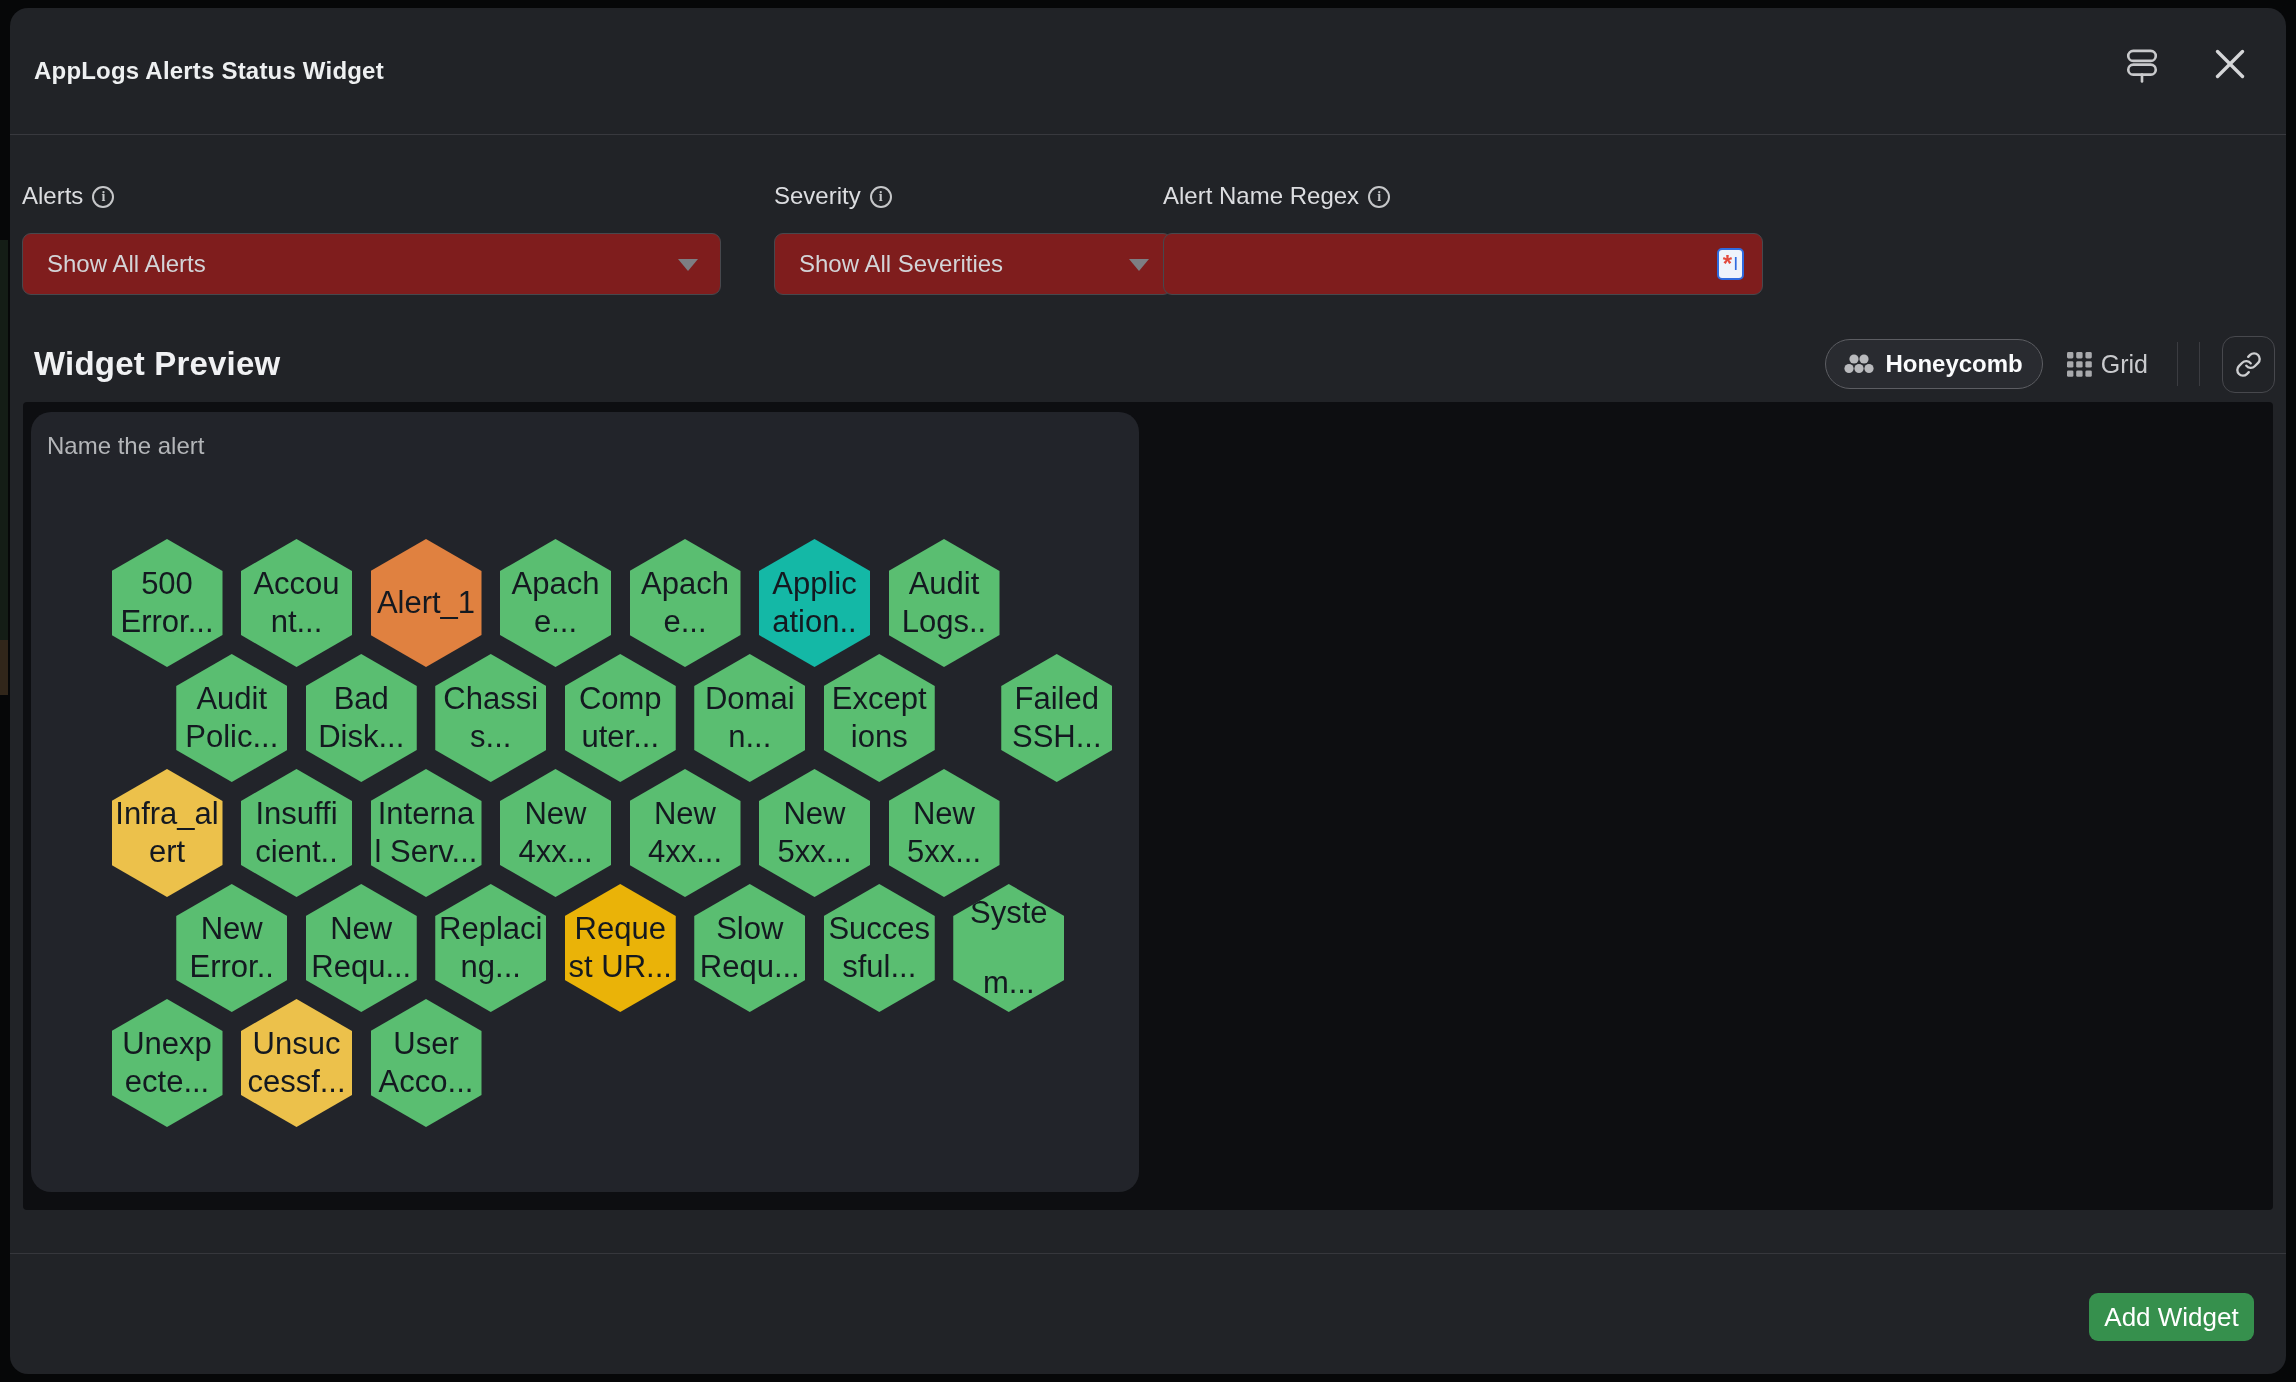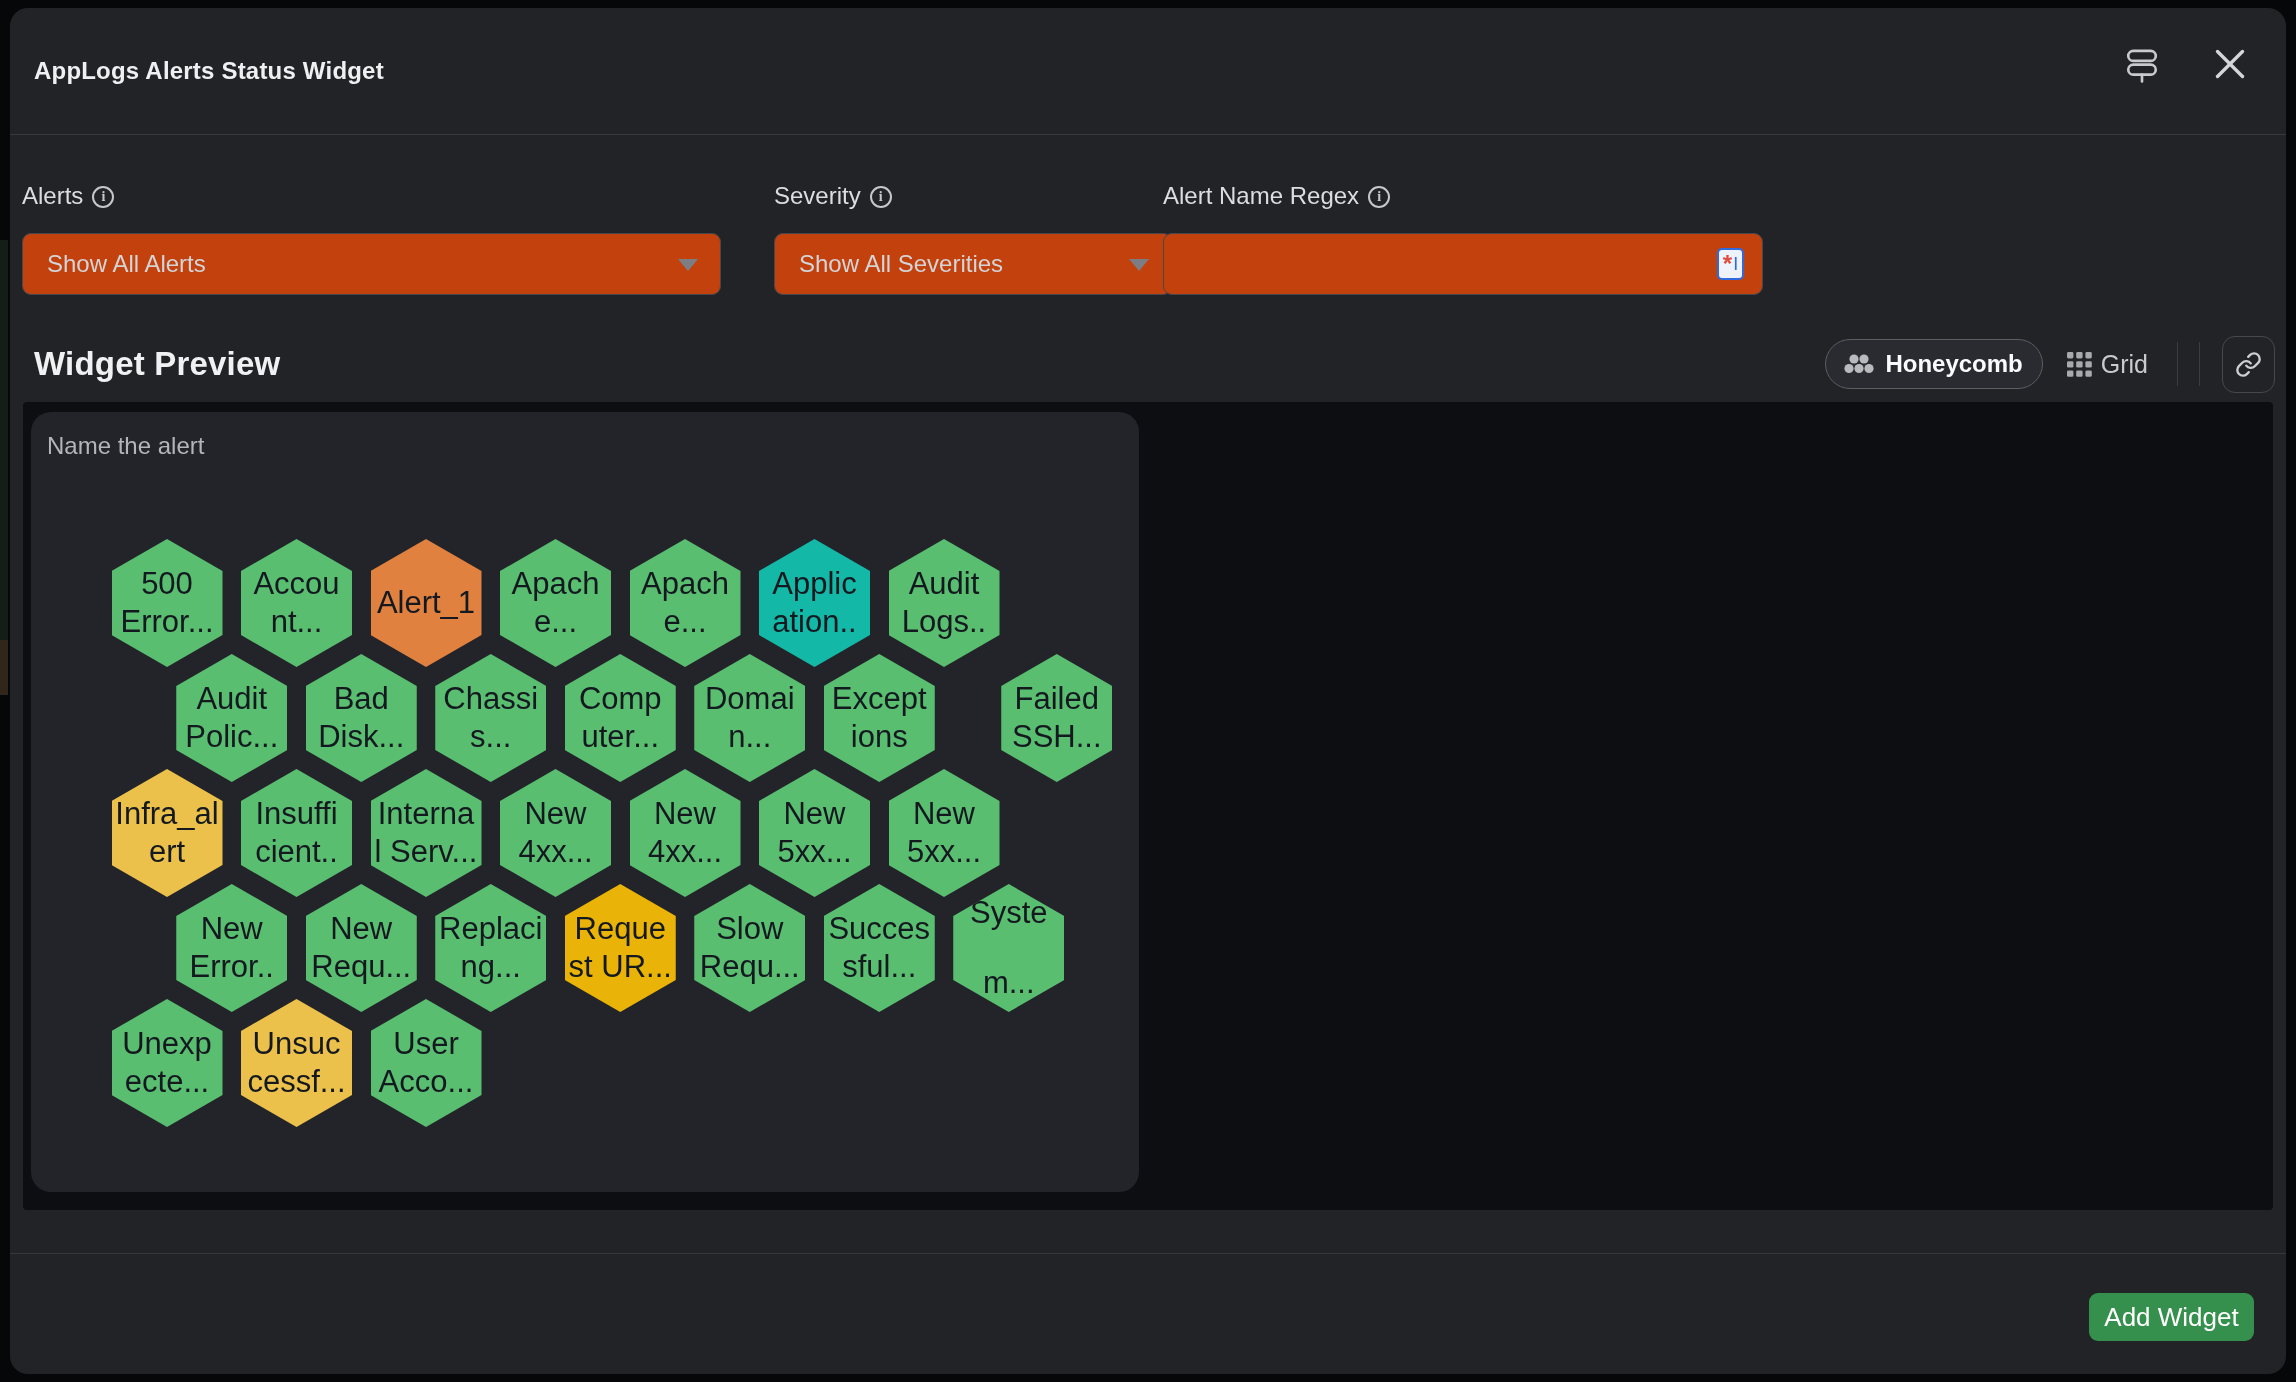--- a/index.html
+++ b/index.html
@@ -13,21 +13,21 @@
   
   .modal-header { position:absolute; left:0; top:0; right:0; height:127px; border-bottom:1px solid #38393e; display:flex; align-items:center; }
   .dialog-title { font-size:24px; font-weight:600; color:#eef0f1; margin-left:24px; letter-spacing:0.2px; }
   .header-actions { margin-left:auto; margin-right:40px; display:flex; align-items:center; gap:52px; position:relative; top:-7px; }
   .icon-btn { display:inline-flex; align-items:center; justify-content:center; cursor:pointer; }
 
   
   .field { position:absolute; }
   .field-label { display:flex; align-items:center; gap:9px; height:30px; font-size:24px; color:#dcdde0; }
   .info-icon { width:22px; height:22px; border:2px solid #c6c7c9; border-radius:50%; display:inline-flex; align-items:center; justify-content:center; font-size:14px; color:#c6c7c9; font-weight:600; margin-top:1px; font-family:"Liberation Serif", serif; }
-  .select-box, .input-box { margin-top:22px; height:62px; border:1px solid #47484d; border-radius:9px; background:#c2410c; display:flex; align-items:center; position:relative; }
+  .select-box, .input-box { margin-top:22px; height:62px; border:1px solid #47484d; border-radius:9px; background:#7f1d1d; display:flex; align-items:center; position:relative; }
   .select-box { padding:0 24px; font-size:24px; color:#d3d4d7; }
   .caret { position:absolute; right:22px; top:50%; margin-top:-5px; width:0; height:0; border-left:10px solid transparent; border-right:10px solid transparent; border-top:12px solid #7d7e83; }
   .input-box input { flex:1; height:100%; background:transparent; border:none; outline:none; color:#d3d4d7; font-size:24px; padding:0 60px 0 24px; font-family:"Liberation Sans", sans-serif; }
   .regex-icon { position:absolute; right:18px; top:50%; margin-top:-16px; width:27px; height:32px; background:#eef3fb; border:2px solid #2f6bdf; border-radius:5px; display:flex; align-items:center; justify-content:center; font-size:24px; font-weight:700; color:#e3493d; }
   .regex-icon .bar { color:#2f6bdf; font-weight:400; font-size:18px; margin-left:1px; }
 
   
   .preview-bar { position:absolute; left:0; right:0; top:327px; height:58px; display:flex; align-items:center; }
   .preview-heading { font-size:33px; font-weight:700; color:#f0f1f3; margin-left:24px; letter-spacing:0.2px; }
   .toggles { margin-left:auto; margin-right:11px; display:flex; align-items:center; }

